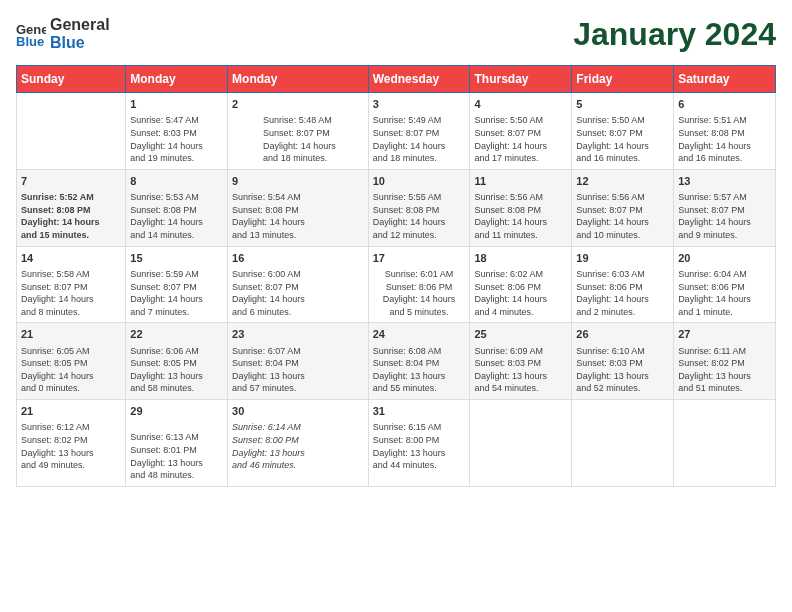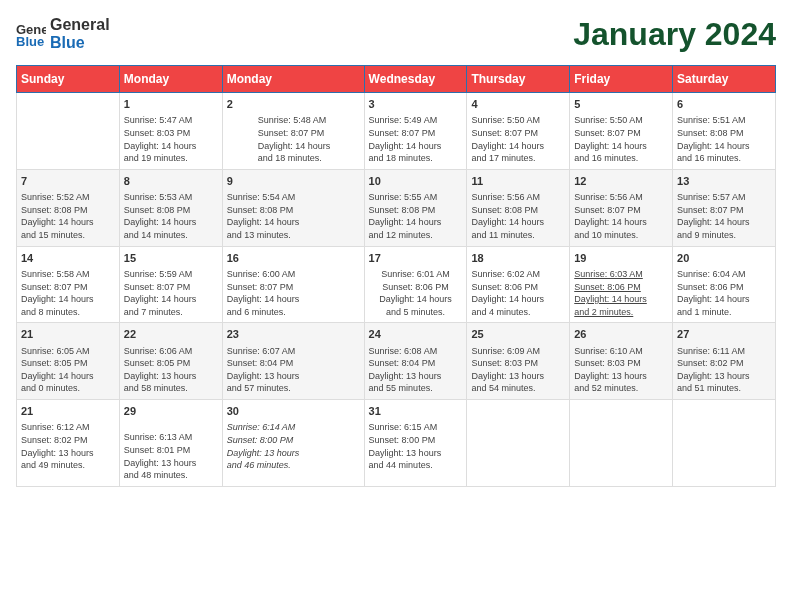--- a/index.html
+++ b/index.html
@@ -150,21 +150,21 @@
           <span class="day-number">6</span>
           <div class="day-info" style="white-space: pre-line;">Sunrise: 5:51 AM
 Sunset: 8:08 PM
 Daylight: 14 hours
 and 16 minutes.</div>
         </td>
       </tr>
       <tr>
         <td>
           <span class="day-number">7</span>
-          <div class="day-info" style="white-space: pre-line;">Sunrise: 5:52 AM
+          <div class="day-info" style="white-space: pre-line; font-weight: bold;">Sunrise: 5:52 AM
 Sunset: 8:08 PM
 Daylight: 14 hours
 and 15 minutes.</div>
         </td>
         <td>
           <span class="day-number">8</span>
           <div class="day-info" style="white-space: pre-line;">Sunrise: 5:53 AM
 Sunset: 8:08 PM
 Daylight: 14 hours
 and 14 minutes.</div>
@@ -236,21 +236,21 @@
         </td>
         <td>
           <span class="day-number">18</span>
           <div class="day-info" style="white-space: pre-line;">Sunrise: 6:02 AM
 Sunset: 8:06 PM
 Daylight: 14 hours
 and 4 minutes.</div>
         </td>
         <td>
           <span class="day-number">19</span>
-          <div class="day-info" style="white-space: pre-line; text-decoration: underline;">Sunrise: 6:03 AM
+          <div class="day-info" style="white-space: pre-line;">Sunrise: 6:03 AM
 Sunset: 8:06 PM
 Daylight: 14 hours
 and 2 minutes.</div>
         </td>
         <td>
           <span class="day-number">20</span>
           <div class="day-info" style="white-space: pre-line;">Sunrise: 6:04 AM
 Sunset: 8:06 PM
 Daylight: 14 hours
 and 1 minute.</div>

